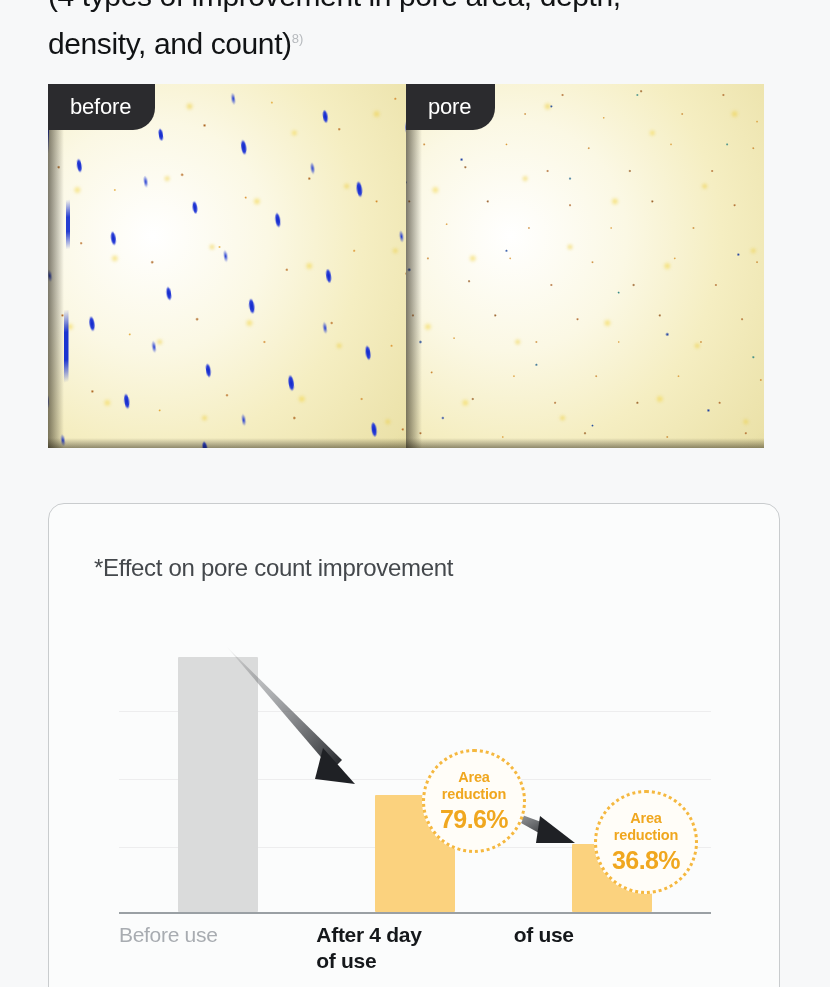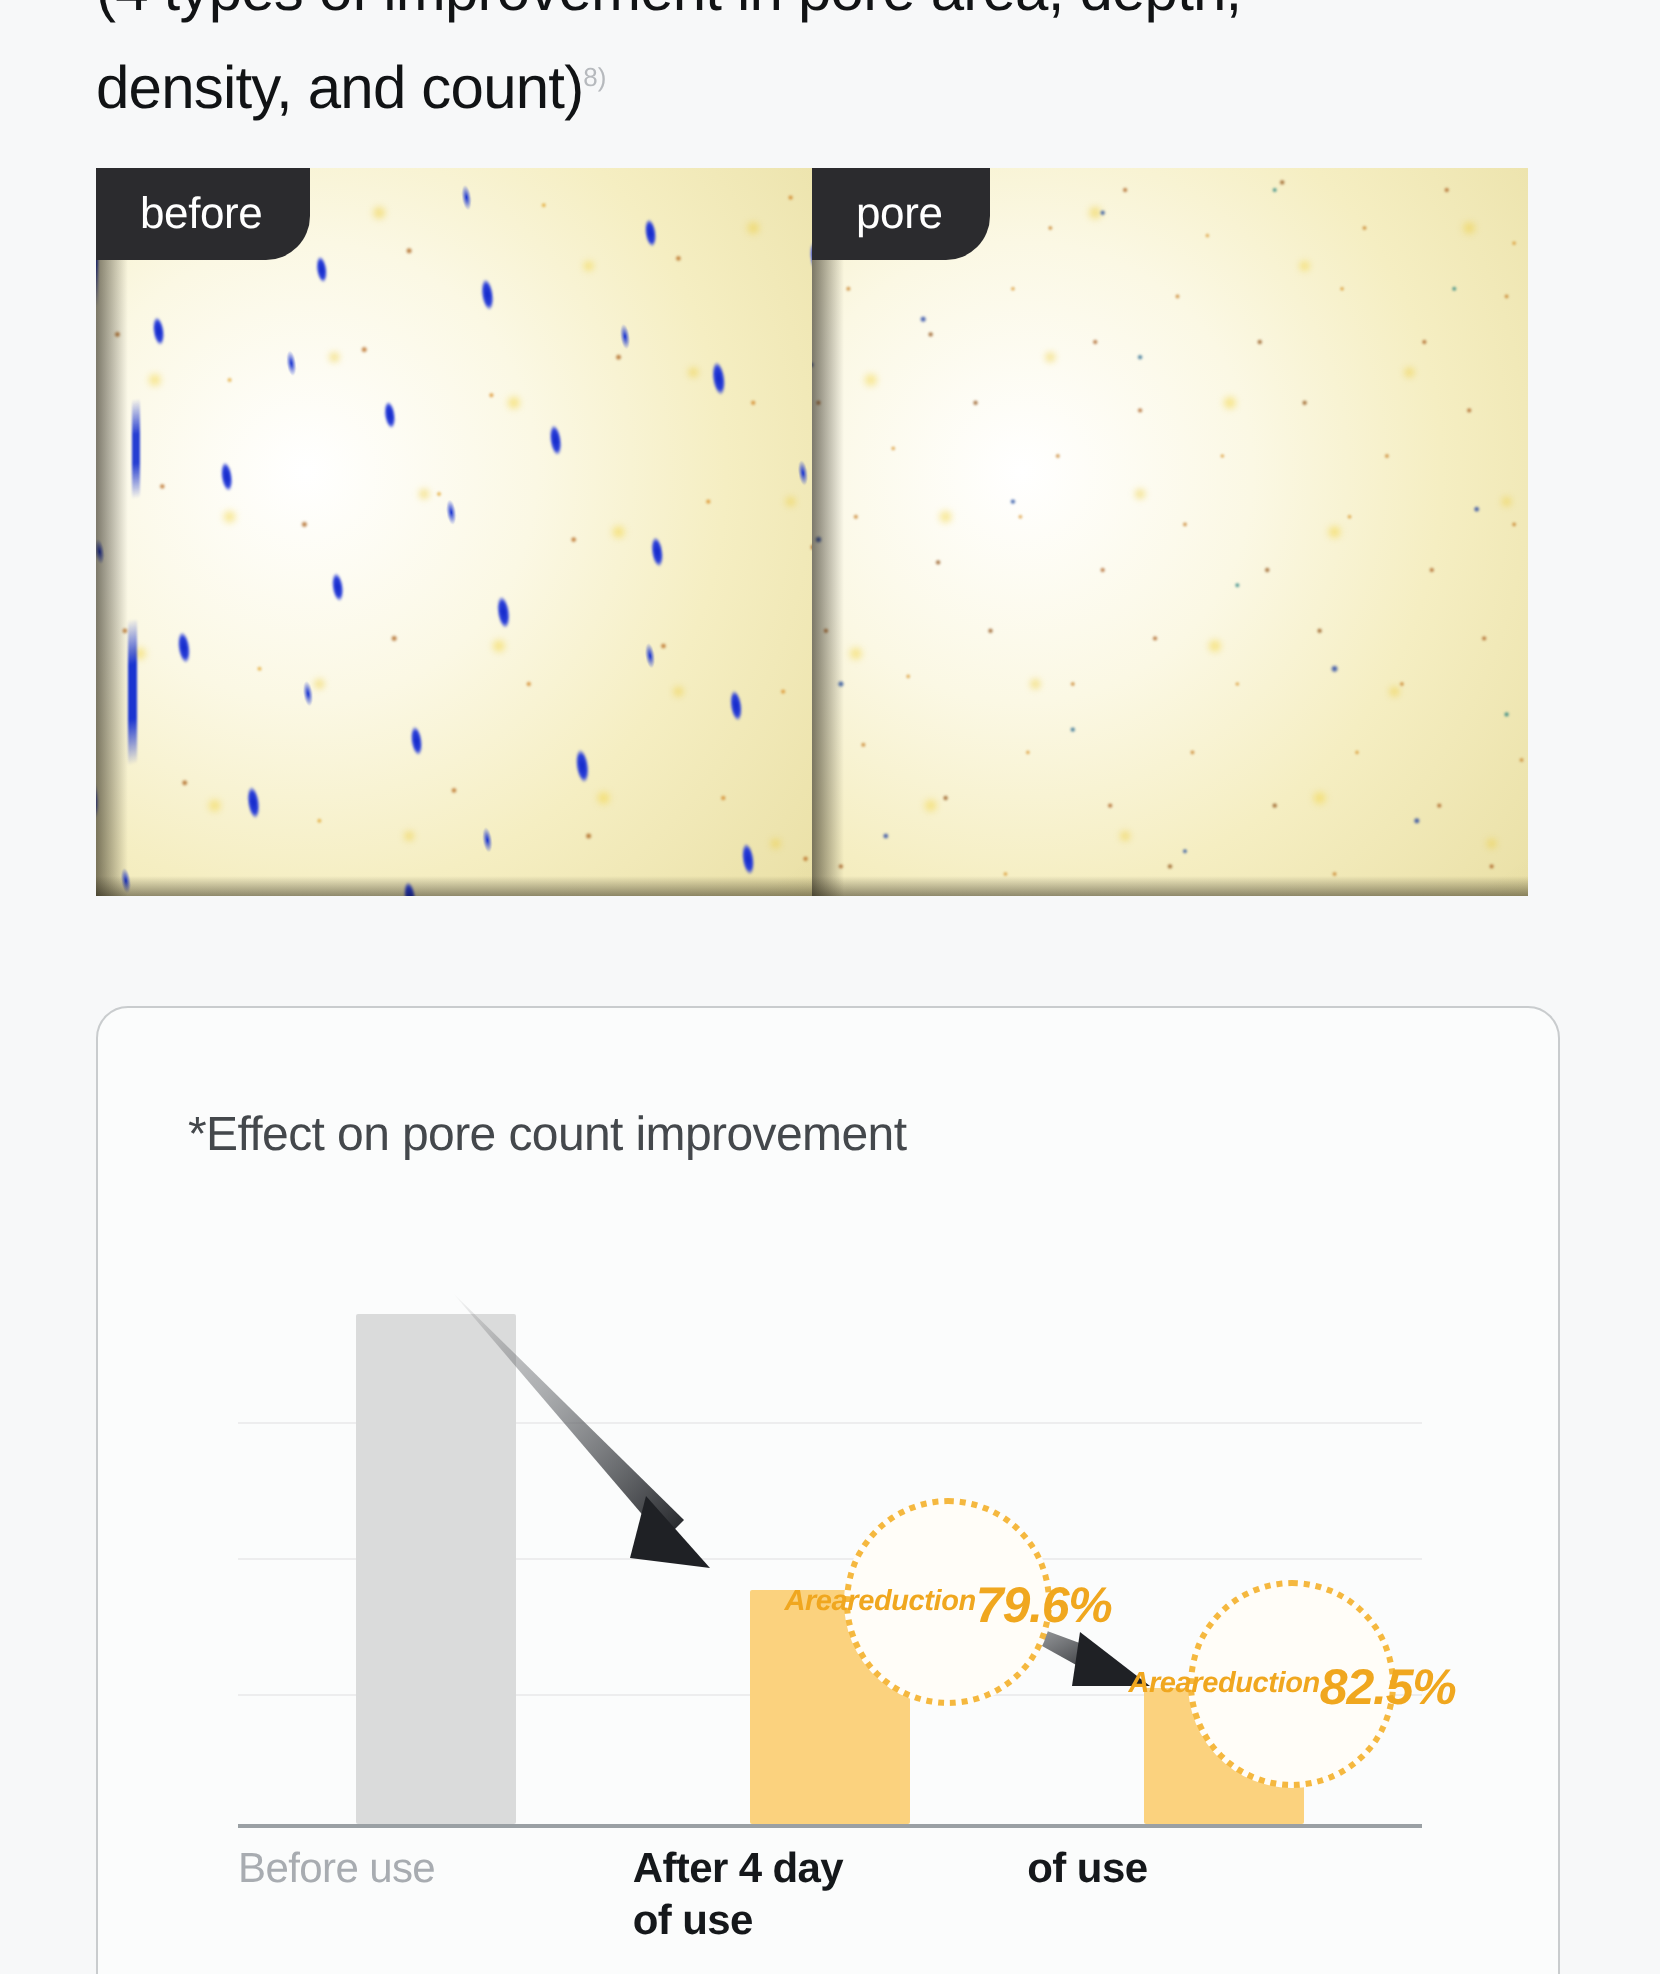--- a/index.html
+++ b/index.html
@@ -427,25 +427,24 @@
   #arrow1 { left: 175px; top: 140px; }
   #arrow2 { left: 425px; top: 292px; }
 
   
   .bubble {
     position: absolute;
     border-radius: 50%;
     background: #fffdf8;
     border: 3px dotted #f5b83f;
     display: flex;
-    flex-direction: row;
+    flex-direction: column;
     align-items: center;
     justify-content: center;
     z-index: 6;
-    font-style: italic;
   }
   #bubble1 { left: 373px; top: 245px; width: 104px; height: 104px; }
   #bubble2 { left: 545px; top: 286px; width: 104px; height: 104px; }
   .bubble .lab {
     font-size: 14.5px;
     line-height: 16.5px;
     color: #f0a71f;
     font-weight: 700;
     letter-spacing: -0.2px;
   }
@@ -570,21 +569,21 @@
 
   <div class="bubble" id="bubble1">
     <div class="lab">Area</div>
     <div class="lab">reduction</div>
     <div class="val">79.6%</div>
   </div>
 
   <div class="bubble" id="bubble2">
     <div class="lab">Area</div>
     <div class="lab">reduction</div>
-    <div class="val">82.5%</div>
+    <div class="val">36.8%</div>
   </div>
 
   <div class="xlabels">
     <div class="xlab muted">
       <div>Before use</div>
     </div>
     <div class="xlab strong">
       <div>After 4 day</div>
       <div>of use</div>
     </div>

